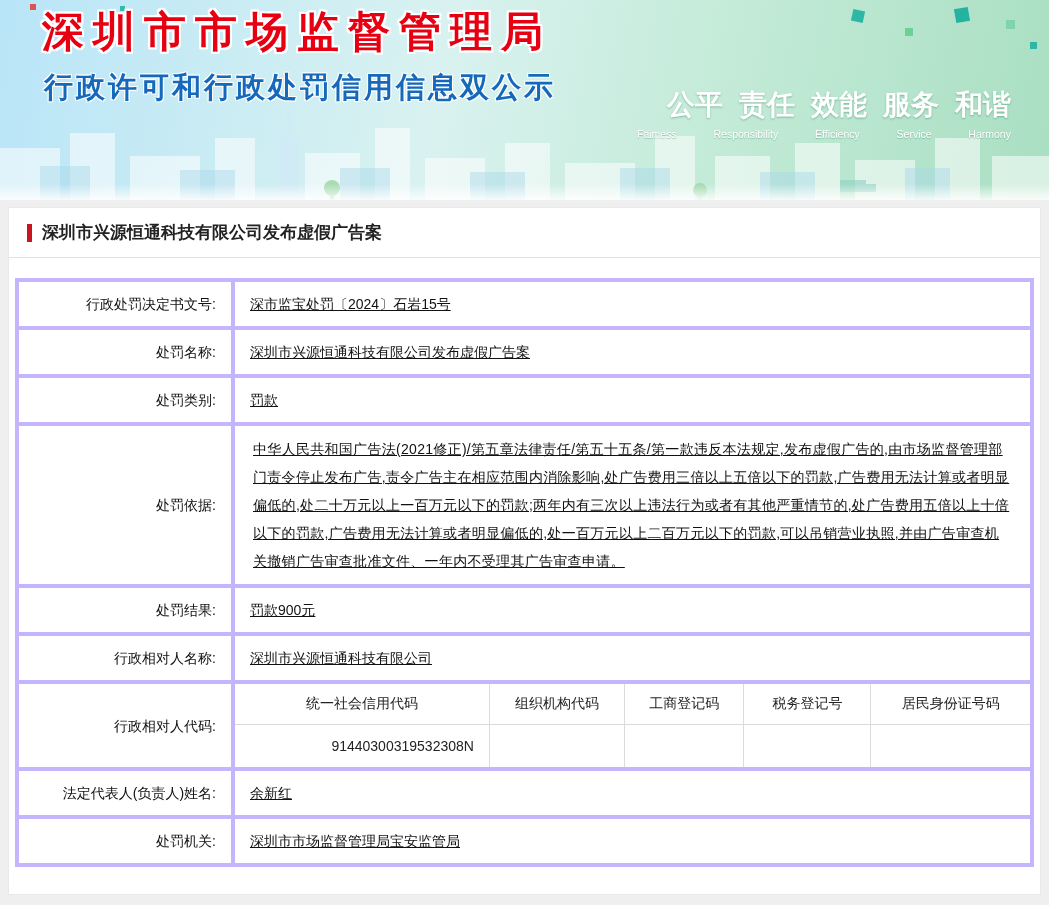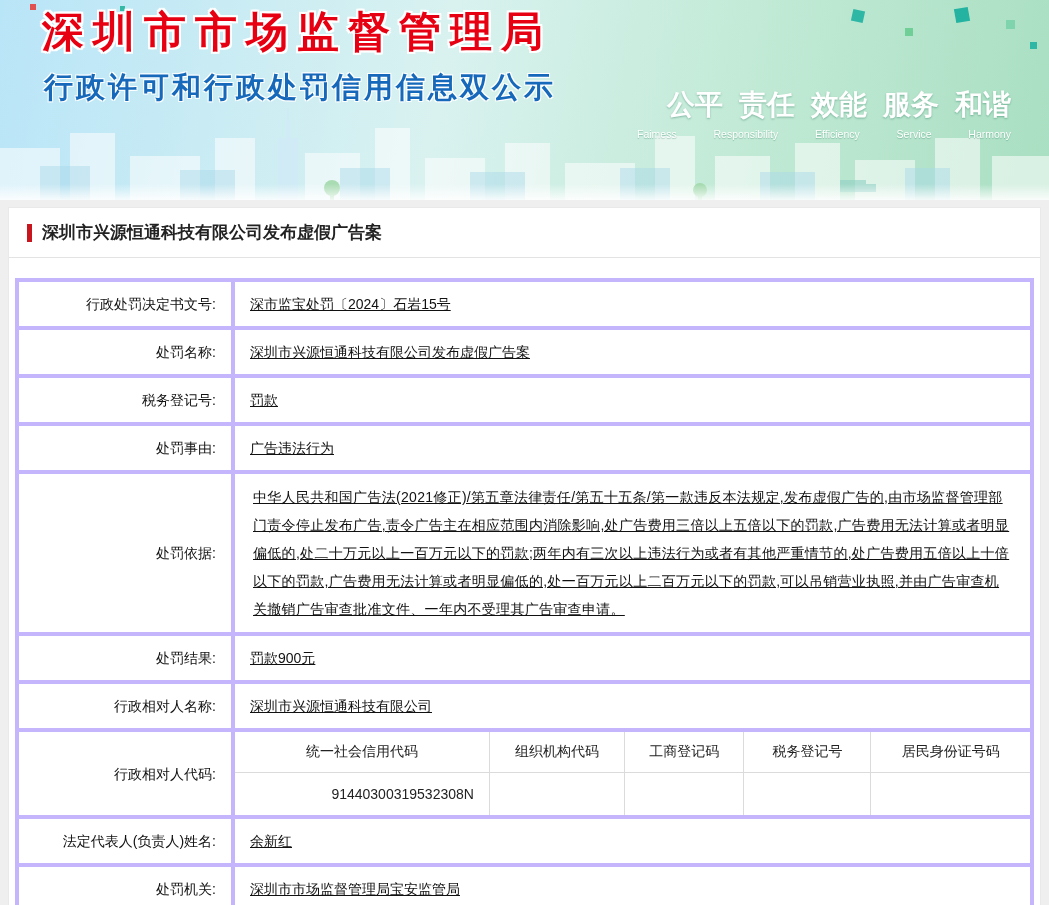--- a/index.html
+++ b/index.html
@@ -179,26 +179,22 @@
         <tbody>
           <tr>
             <td class="label">行政处罚决定书文号:</td>
             <td class="value">深市监宝处罚〔2024〕石岩15号</td>
           </tr>
           <tr>
             <td class="label">处罚名称:</td>
             <td class="value">深圳市兴源恒通科技有限公司发布虚假广告案</td>
           </tr>
           <tr>
-            <td class="label">税务登记号:</td>
+            <td class="label">处罚类别:</td>
             <td class="value">罚款</td>
-          </tr>
-          <tr>
-            <td class="label">处罚事由:</td>
-            <td class="value">广告违法行为</td>
           </tr>
           <tr>
             <td class="label">处罚依据:</td>
             <td class="value long">中华人民共和国广告法(2021修正)/第五章法律责任/第五十五条/第一款违反本法规定,发布虚假广告的,由市场监督管理部门责令停止发布广告,责令广告主在相应范围内消除影响,处广告费用三倍以上五倍以下的罚款,广告费用无法计算或者明显偏低的,处二十万元以上一百万元以下的罚款;两年内有三次以上违法行为或者有其他严重情节的,处广告费用五倍以上十倍以下的罚款,广告费用无法计算或者明显偏低的,处一百万元以上二百万元以下的罚款,可以吊销营业执照,并由广告审查机关撤销广告审查批准文件、一年内不受理其广告审查申请。</td>
           </tr>
           <tr>
             <td class="label">处罚结果:</td>
             <td class="value">罚款900元</td>
           </tr>
           <tr>

